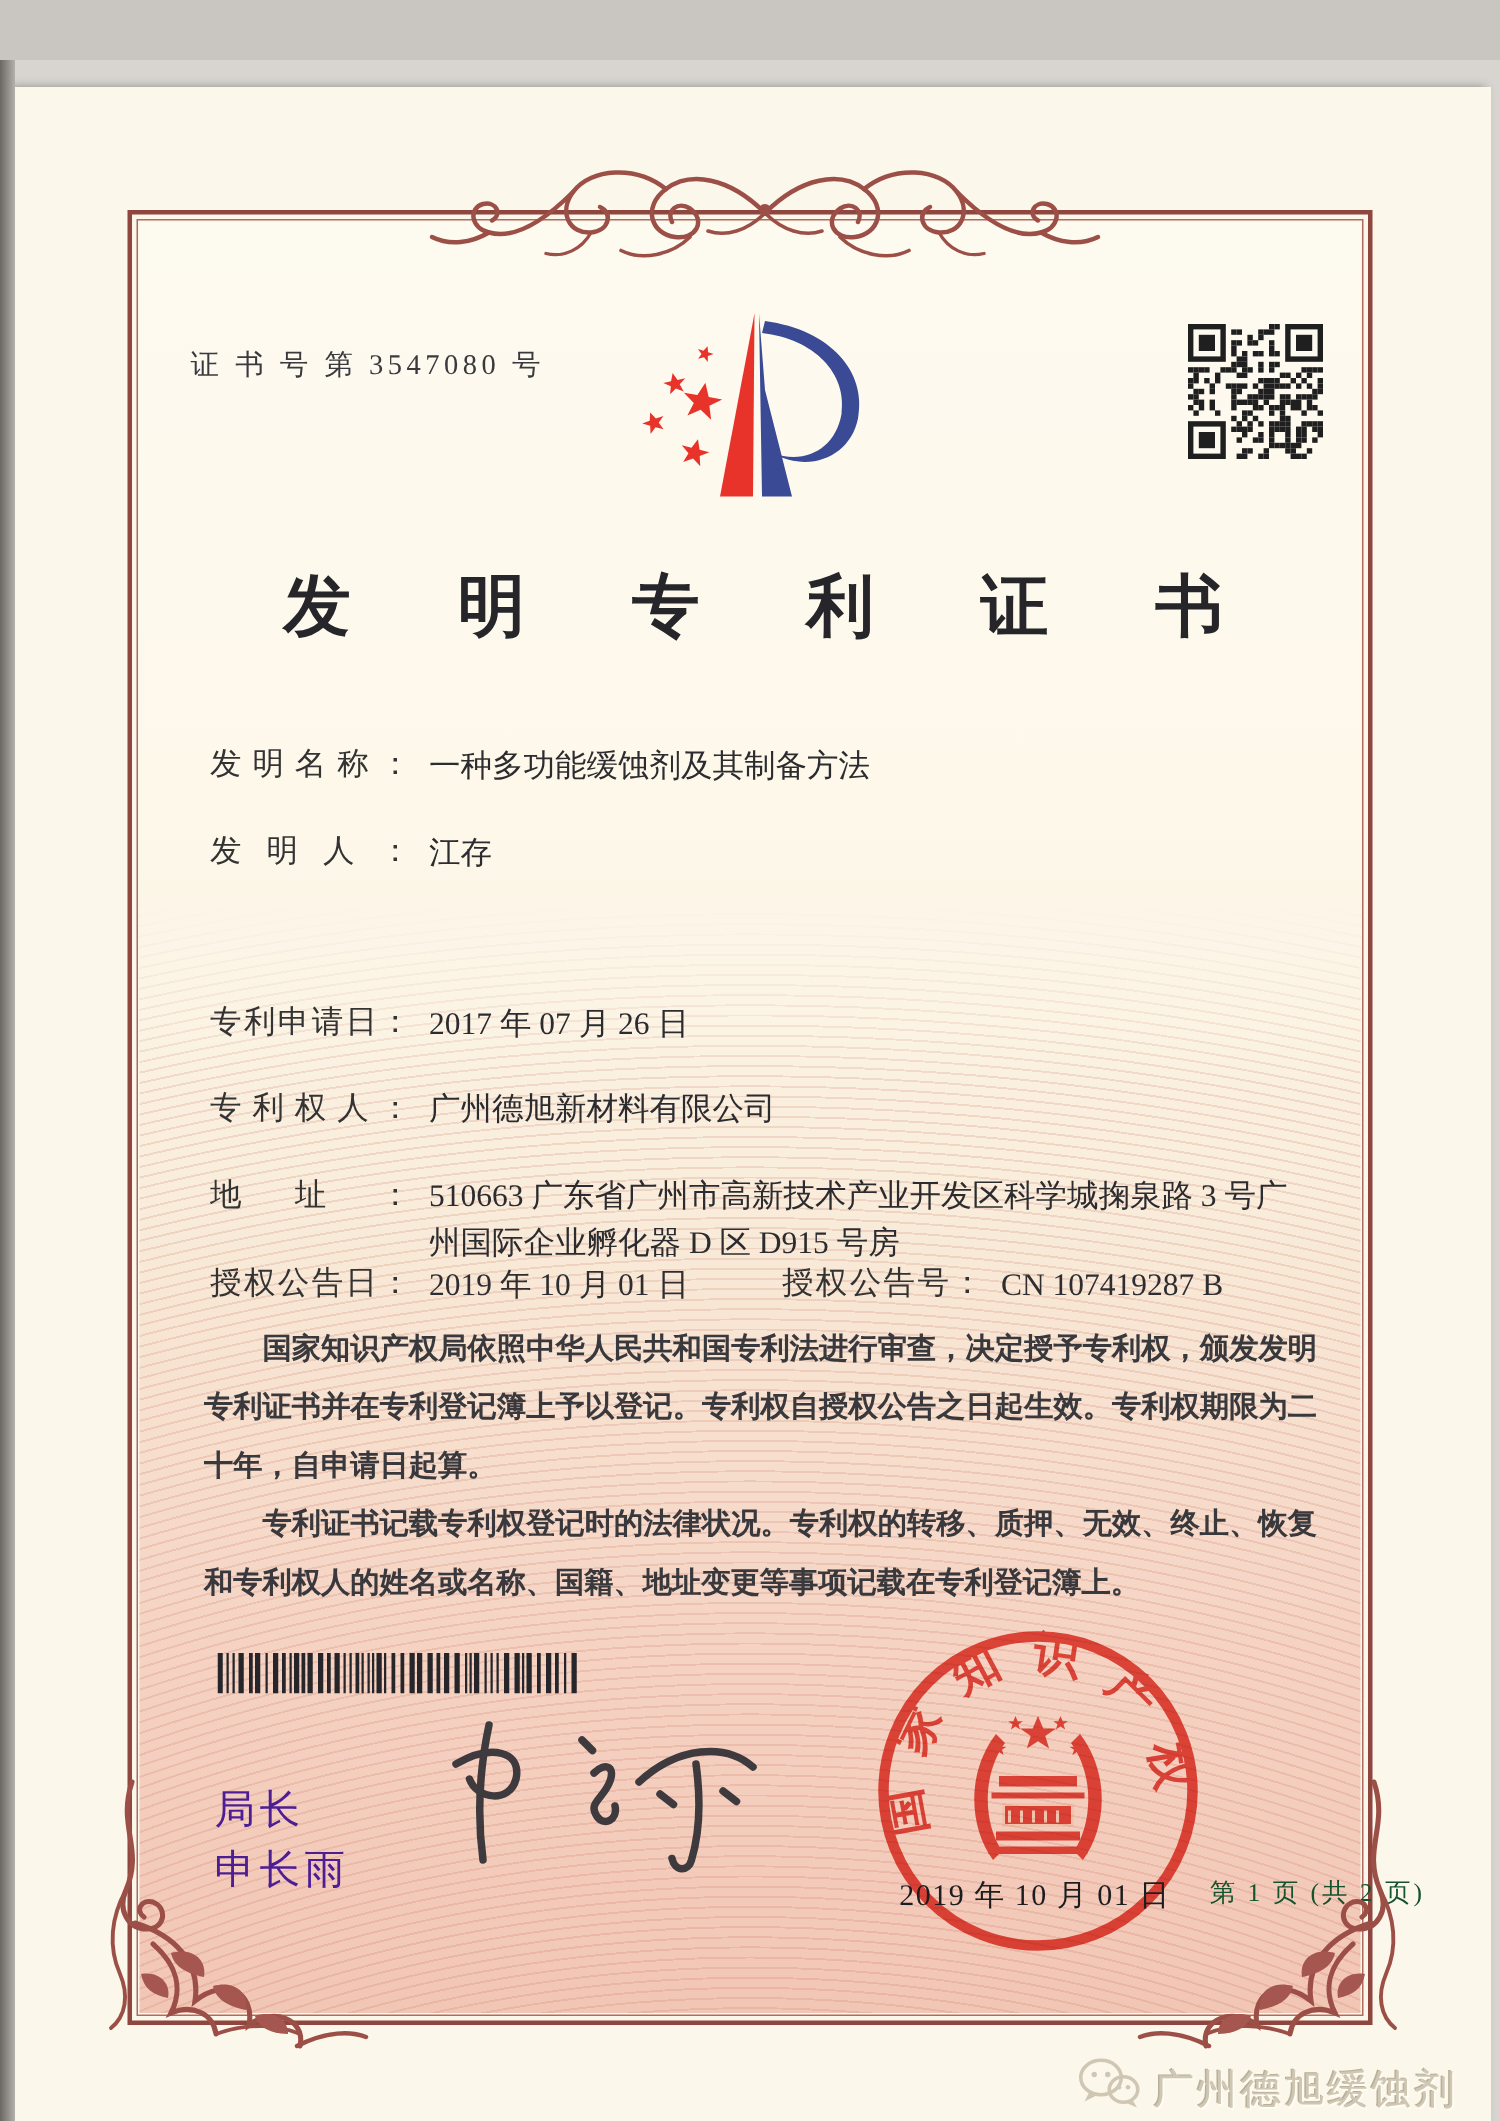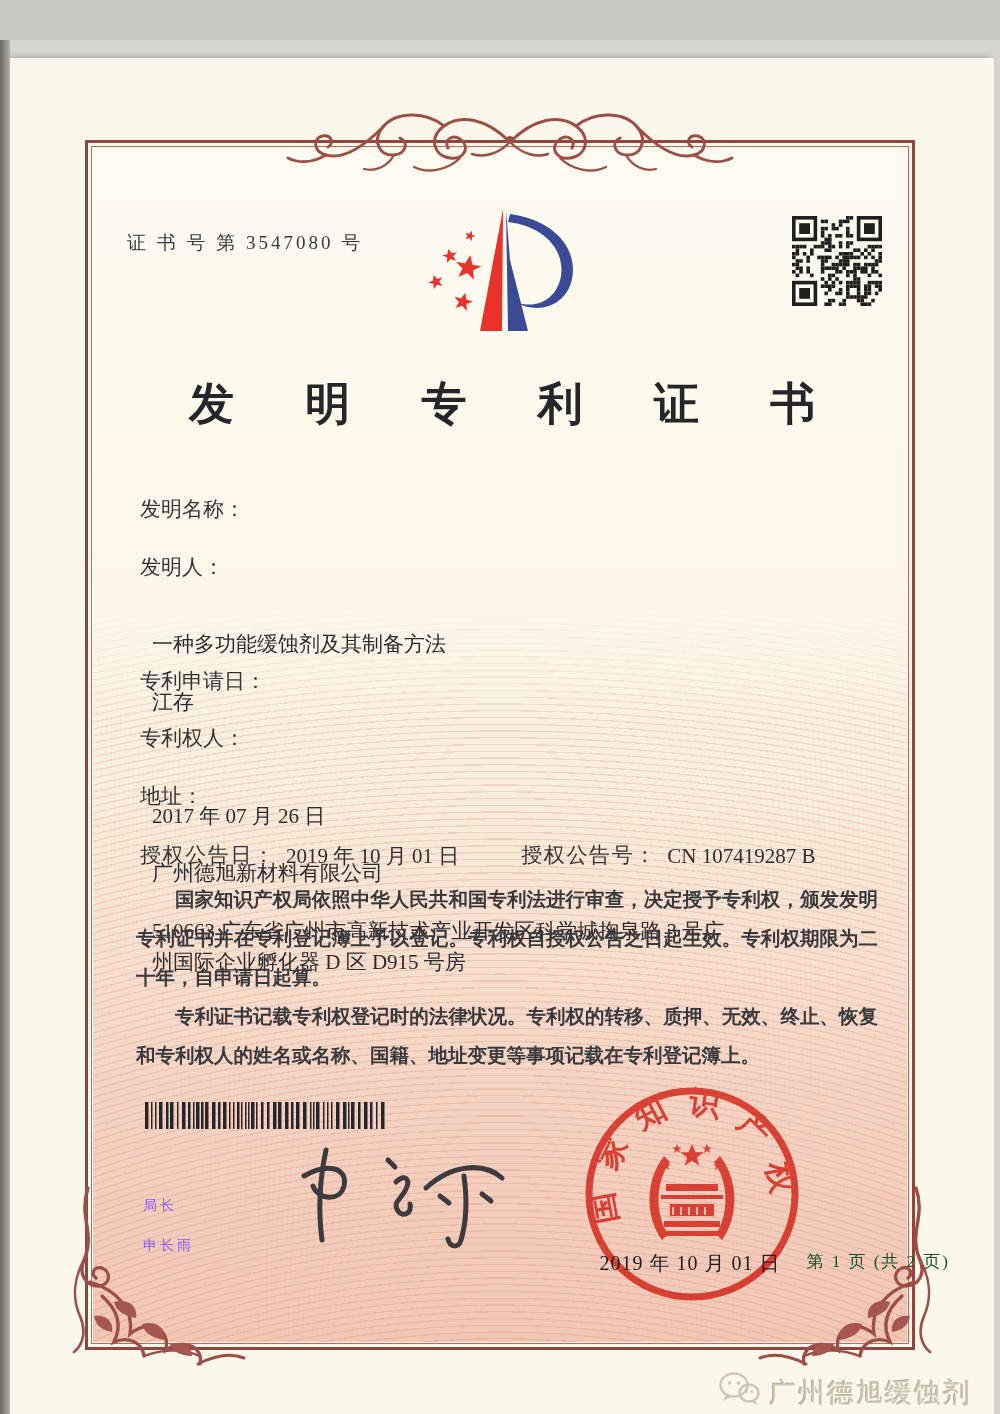--- a/index.html
+++ b/index.html
@@ -19,31 +19,31 @@
         background:linear-gradient(180deg,#fdfaf0 0%,#fdf8ea 34%,#f9ecda 55%,#f5d2c2 80%,#f2c6b5 100%);}
   .waves{position:absolute;left:0;right:0;bottom:0;height:62%;
         background:repeating-radial-gradient(140% 130% at 50% 190%,
           rgba(193,104,86,.18) 0 1.5px, rgba(193,104,86,0) 1.5px 8px);}
   .wavefade{position:absolute;left:0;right:0;top:0;height:120px;
         background:linear-gradient(180deg,#fcf6e8,rgba(252,246,232,0));}
   
   .certno{left:117px;top:172px;font-size:19px;letter-spacing:3px;color:#3a3a3e;}
   .title{left:0;right:0;top:316px;text-align:center;font-size:45px;font-weight:600;
         letter-spacing:30px;text-indent:30px;color:#26262a;}
-  .frow{left:130px;width:742px;display:flex;align-items:flex-start;font-size:21px;color:#2c2c30;flex-direction:column;}
+  .frow{left:130px;width:742px;display:flex;align-items:flex-start;font-size:21px;color:#2c2c30;}
   .flabel{flex:0 0 134px;text-align:justify;text-align-last:justify;white-space:nowrap;color:#333;}
   .fval{margin-left:12px;flex:1;line-height:31px;}
   .grantrow{left:130px;width:760px;display:flex;font-size:21px;}
   .grant2{margin-left:62px;display:flex;}
   .paras{left:126px;width:742px;top:822px;font-size:19.5px;line-height:39px;
         color:#39393d;text-align:justify;font-weight:bold;}
   .paras p{margin:0;text-indent:2em;}
   .pageinfo{left:0;width:940px;top:1192px;text-align:right;font-size:17px;color:#14532d;letter-spacing:2px;}
   .backnote{left:0;width:940px;top:1322px;text-align:center;font-size:19px;color:#44444a;letter-spacing:4px;}
-  .director{left:133px;top:1128px;font-size:14px;color:#8b5cf6;letter-spacing:3px;line-height:40px;}
+  .director{left:133px;top:1128px;font-size:27px;color:#4c1d95;letter-spacing:3px;line-height:40px;}
   .sealdate{left:578px;width:204px;top:1192px;text-align:center;font-size:20px;color:#1d1d1f;
         letter-spacing:1px;z-index:7;}
   .watermark{right:22px;top:1312px;display:flex;align-items:center;gap:8px;
         color:#cfc7b4;font-size:27px;letter-spacing:2px;font-family:"Liberation Sans","DejaVu Sans",sans-serif;
         text-shadow:1px 1px 0 #fffdf3,-1px -1px 0 #b9b09a;}
   .seal{left:570px;top:1024px;z-index:6;opacity:.93;mix-blend-mode:multiply;}
   .sig{left:258px;top:1078px;z-index:5;}
   .barcode{left:135px;top:1044px;}
   .qr{left:782px;top:158px;}
   .logo{left:408px;top:146px;}

